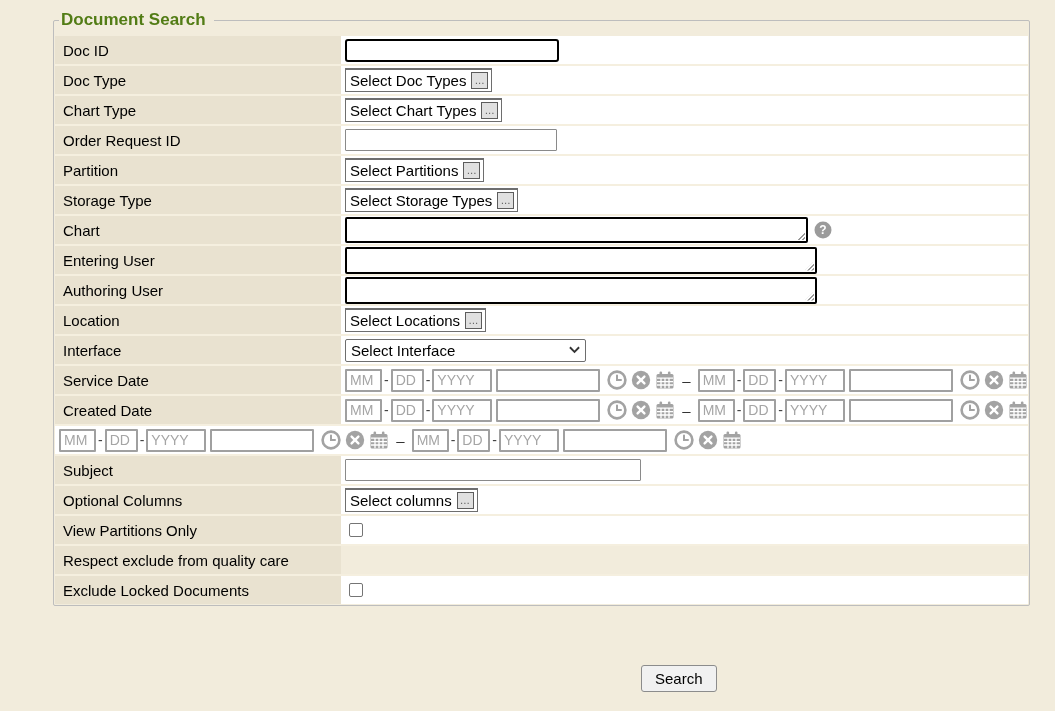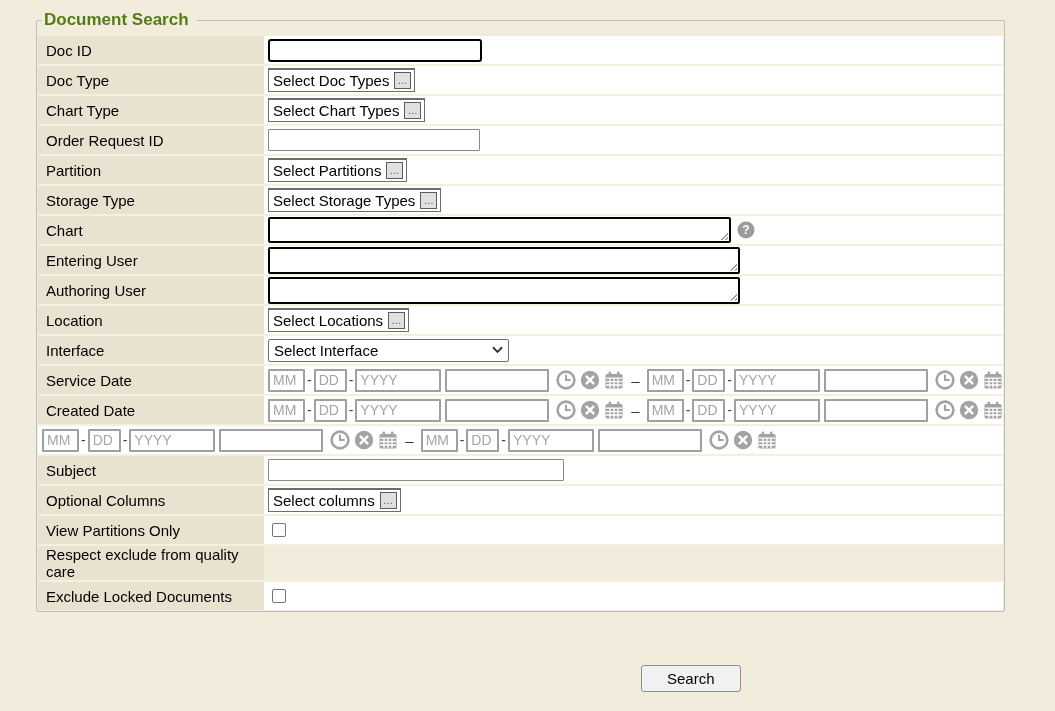--- a/index.html
+++ b/index.html
@@ -4,34 +4,34 @@
 <style>
   html,body{margin:0;padding:0;}
   body{
     width:1055px;height:711px;
     background:#f2ecdc;
     font-family:"Liberation Sans", sans-serif;
     font-size:15px;color:#000;
     position:relative;overflow:hidden;
   }
   fieldset.search-fs{
-    position:absolute;left:36px;top:10px;width:968px;
+    position:absolute;left:53px;top:10px;width:968px;
     border:1px solid #bdbdbd;border-radius:2px;
     margin:0;padding:0 1px 1px 1px;box-sizing:border-box;
     background:transparent;
   }
   legend.fs-legend{
     font-size:17px;font-weight:bold;color:#527c15;
     margin-left:4px;padding:0 8px 0 2px;
   }
   .rows{margin-top:6px;}
   .frow{display:flex;align-items:stretch;min-height:28px;border-top:2px solid #f5efdf;}
   .frow:first-child{border-top:none;}
   .lbl{
-    width:226px;box-sizing:border-box;background:#e9e2d0;
+    width:286px;box-sizing:border-box;background:#e9e2d0;
     display:flex;align-items:center;padding-left:8px;flex:none;
     font-size:15px;
   }
   .val{
     flex:1;background:#fff;display:flex;align-items:center;
     box-sizing:border-box;padding-left:4px;position:relative;
   }
   
   .focus-input{
     width:214px;height:23px;border:2px solid #000;border-radius:3px;
@@ -71,42 +71,42 @@
     width:241px;height:23px;border:1px solid #6e6e6e;border-radius:2px;
     background:#fff;font:15px "Liberation Sans",sans-serif;
     -webkit-appearance:none;appearance:none;padding:0 22px 0 5px;outline:none;
   }
   .chev{position:absolute;right:6px;top:7px;pointer-events:none;width:11px;height:8px;}
   .dinput{
     height:23px;border:2px solid #a0a0a0;border-radius:1px;box-sizing:border-box;
     background:#fff;font:14px "Liberation Sans",sans-serif;padding:0 3px;outline:none;min-width:0;
   }
   .dinput::placeholder{color:#a5a5a5;opacity:1;}
-  .d-mm{width:37px;}.d-dd{width:33px;}.d-yyyy{width:86px;}.d-time{width:104px;margin-left:4px;}
+  .d-mm{width:37px;}.d-dd{width:33px;}.d-yyyy{width:60px;}.d-time{width:104px;margin-left:4px;}
   .dsep{margin:0 2px;color:#444;font-size:14px;}
   .range-sep{margin:0 7px;color:#333;font-size:15px;}
   .ico{width:20px;height:20px;margin-left:4px;flex:none;cursor:pointer;}
   .ico.first{margin-left:7px;}
   .checkbox{
     width:14px;height:14px;border:1px solid #757575;border-radius:2px;
     background:#fff;margin-left:4px;box-sizing:border-box;cursor:pointer;flex:none;
   }
   .radio{
     width:15px;height:15px;border-radius:50%;box-sizing:border-box;
     margin-left:4px;cursor:pointer;flex:none;
   }
   .radio.checked{background:#1766d2;border:2px solid #1766d2;box-shadow:inset 0 0 0 2px #fff;}
   .radio.unchecked{background:#fff;border:2px solid #8b8b8b;}
   .radio-label{margin-left:4px;color:#333;}
   .radio.unchecked{margin-left:10px;}
   .actions{position:absolute;left:641px;top:665px;}
   .search-btn{
     font:15px "Liberation Sans",sans-serif;color:#000;
     background:#f1f1f1;border:1px solid #8c8c8c;border-radius:3px;
-    padding:4px 25px;cursor:pointer;
+    padding:4px 13px;cursor:pointer;
   }
 </style>
 </head>
 <body>
 
 <fieldset class="search-fs">
   <legend class="fs-legend">Document Search</legend>
   <div class="rows">
 
     <div class="frow">

